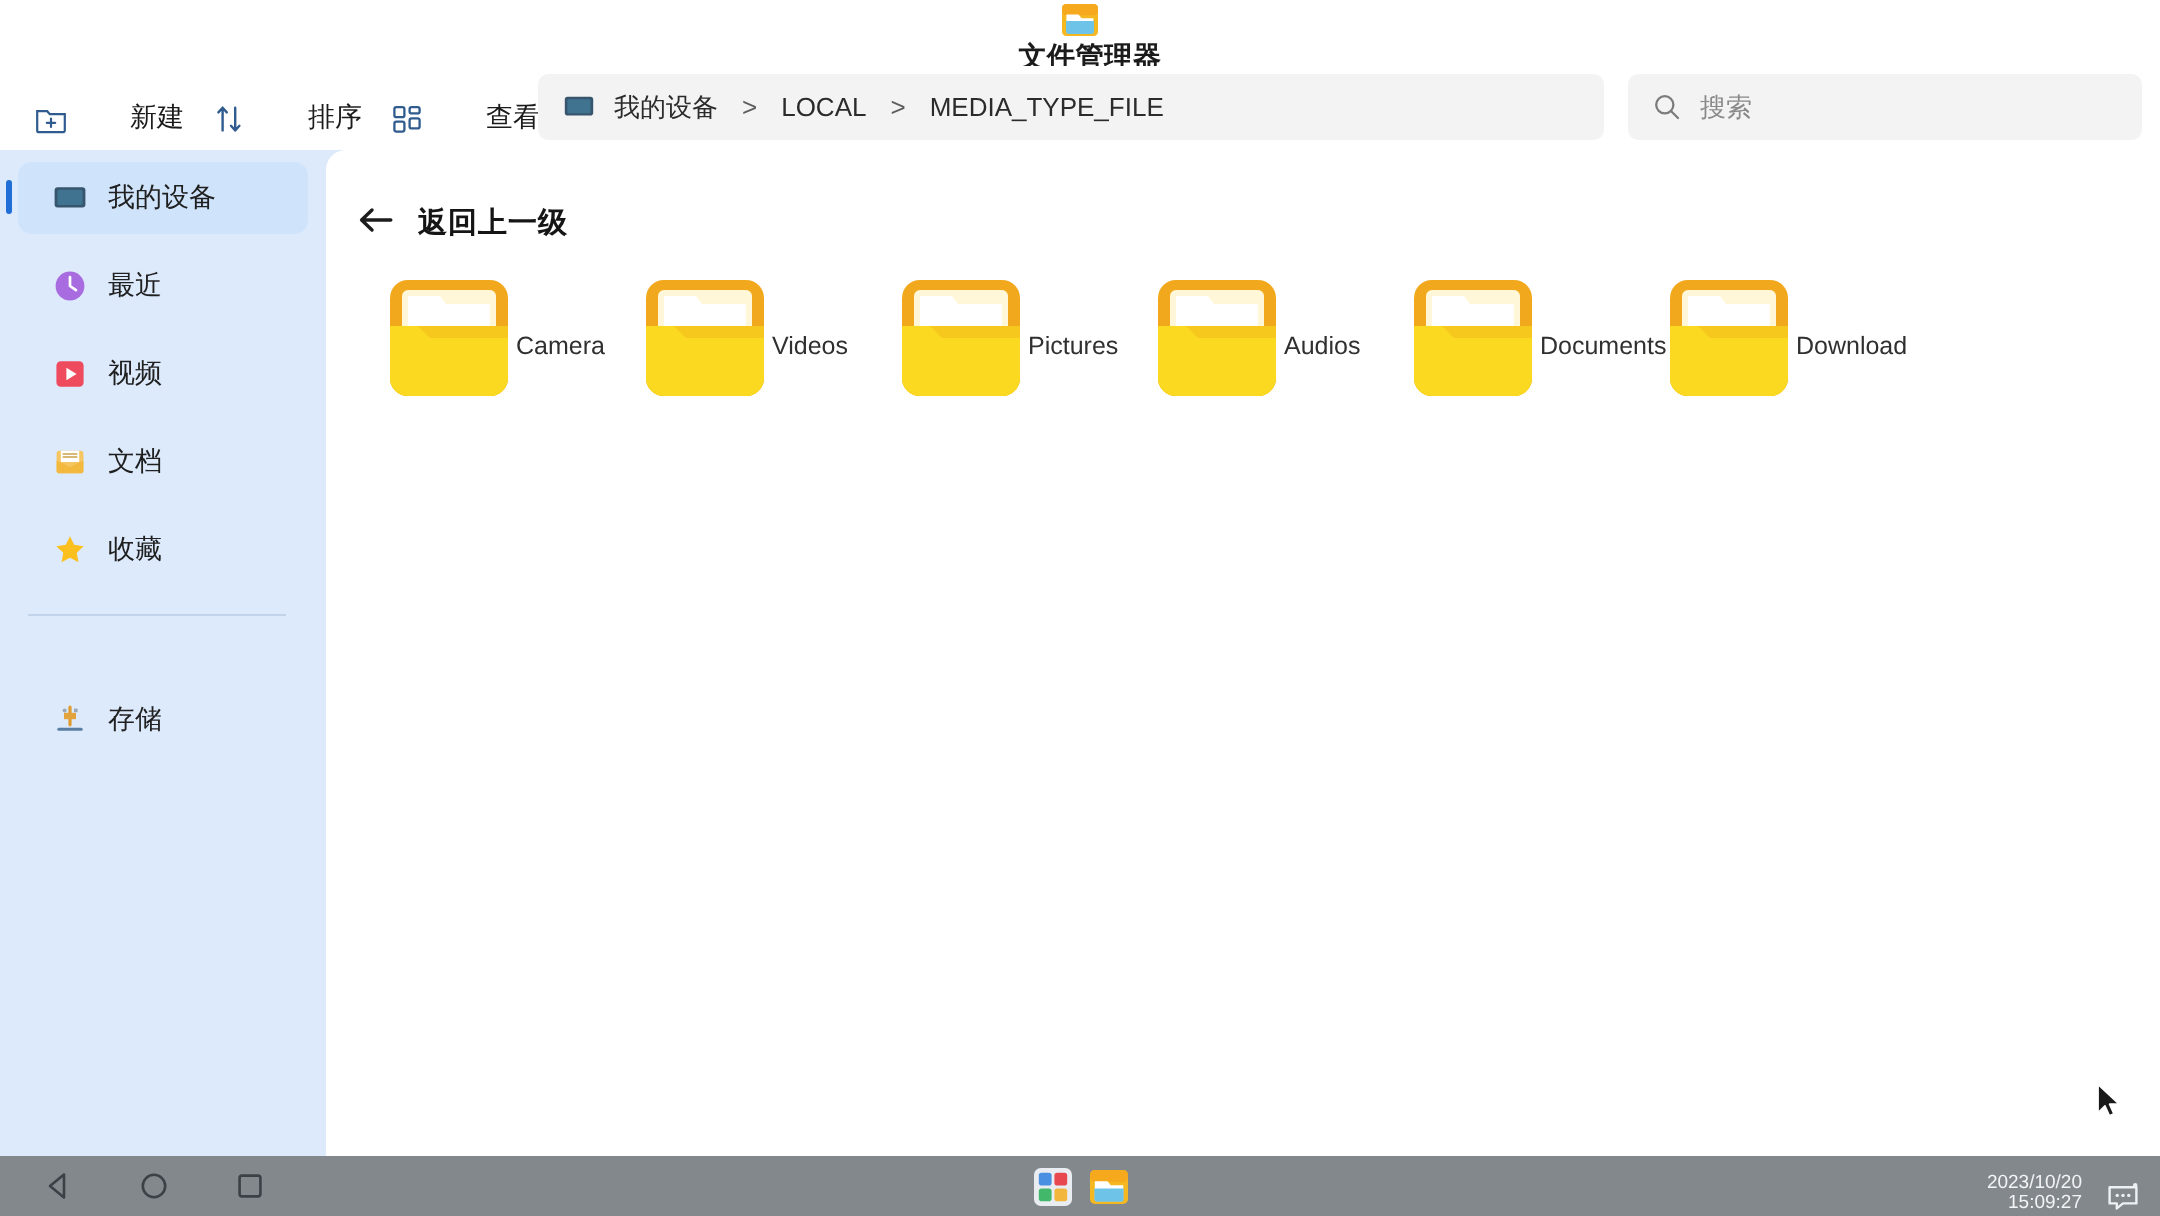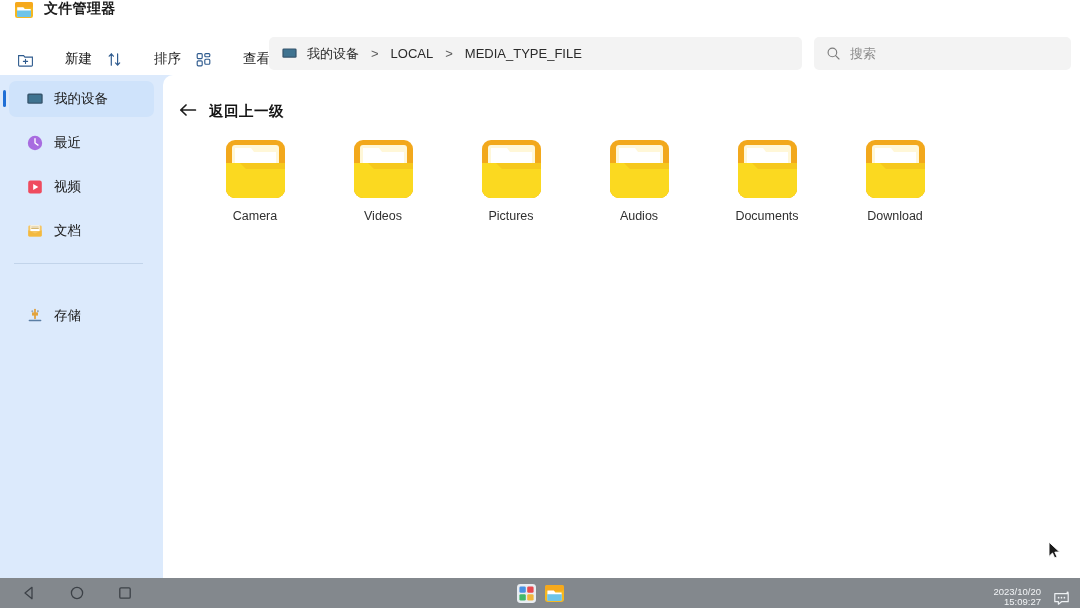--- a/index.html
+++ b/index.html
@@ -13,22 +13,23 @@
     position: relative;
     width: 1080px; height: 608px;
     background: #dceafc;
   }
 
   
   .titlebar {
     position: absolute; left: 0; top: 0;
     width: 1080px; height: 33px;
     background: #ffffff;
-    display: flex; align-items: flex-start;
-    padding-left: 14px;
+    display: flex; align-items: center;
+    padding-left: 0;
+    flex-direction: column;
   }
   .title-icon { width: 20px; height: 20px; flex: 0 0 20px; }
   .titlebar .title-text {
     margin-left: 10px;
     font-size: 14px; font-weight: bold; color: #1b1b1b;
     letter-spacing: .3px;
   }
 
   
   .toolbar {
@@ -123,21 +124,21 @@
     font-size: 14.5px; font-weight: bold; color: #151515;
     letter-spacing: .5px;
   }
 
   .grid {
     display: flex; flex-wrap: wrap;
     margin: 11px 0 0 28px;
   }
   .folder {
     width: 128px;
-    display: flex; flex-direction: column; align-items: center;
+    display: flex; flex-direction: row; align-items: center;
     cursor: default; padding-top: 4px;
   }
   .folder .fic { width: 67px; height: 66px; }
   .folder .flb {
     margin-top: 7px;
     font-size: 12.5px; color: #303030;
     text-align: center; white-space: nowrap;
   }
 
   
@@ -296,20 +297,28 @@
           <rect x="2.3" y="3.4" width="13.4" height="11.2" rx="1.4" fill="#f5c561"></rect>
           <rect x="4.4" y="3.4" width="9.2" height="5.6" fill="#ffffff"></rect>
           <path d="M5.6 5h6.8M5.6 6.5h6.8" stroke="#c9a34a" stroke-width=".8" stroke-linecap="round"></path>
           <path d="M2.3 8.2 9 11.5l6.7-3.3v5a1.4 1.4 0 0 1-1.4 1.4H3.7a1.4 1.4 0 0 1-1.4-1.4z" fill="#f3b93f"></path>
         </svg>
       </span>
       <span class="slb">文档</span>
     </div>
 
 
+    <div class="side-item">
+      <span class="sic">
+        <svg viewBox="0 0 18 18" width="18" height="18">
+          <path d="M9 2.1l2.1 4.3 4.7.7-3.4 3.3.8 4.7L9 12.9l-4.2 2.2.8-4.7L2.2 7.1l4.7-.7z" fill="#fcc01e"></path>
+        </svg>
+      </span>
+      <span class="slb">收藏</span>
+    </div>
 
 
     <div class="side-sep"></div>
     <div class="side-gap"></div>
 
     <div class="side-item">
       <span class="sic">
         <svg viewBox="0 0 18 18" width="18" height="18">
           <path d="M9 2.6v8.8" stroke="#e09a2e" stroke-width="1.6" stroke-linecap="round"></path>
           <path d="M6 5.4h6v3.2H6z" fill="#e3a33c"></path>

